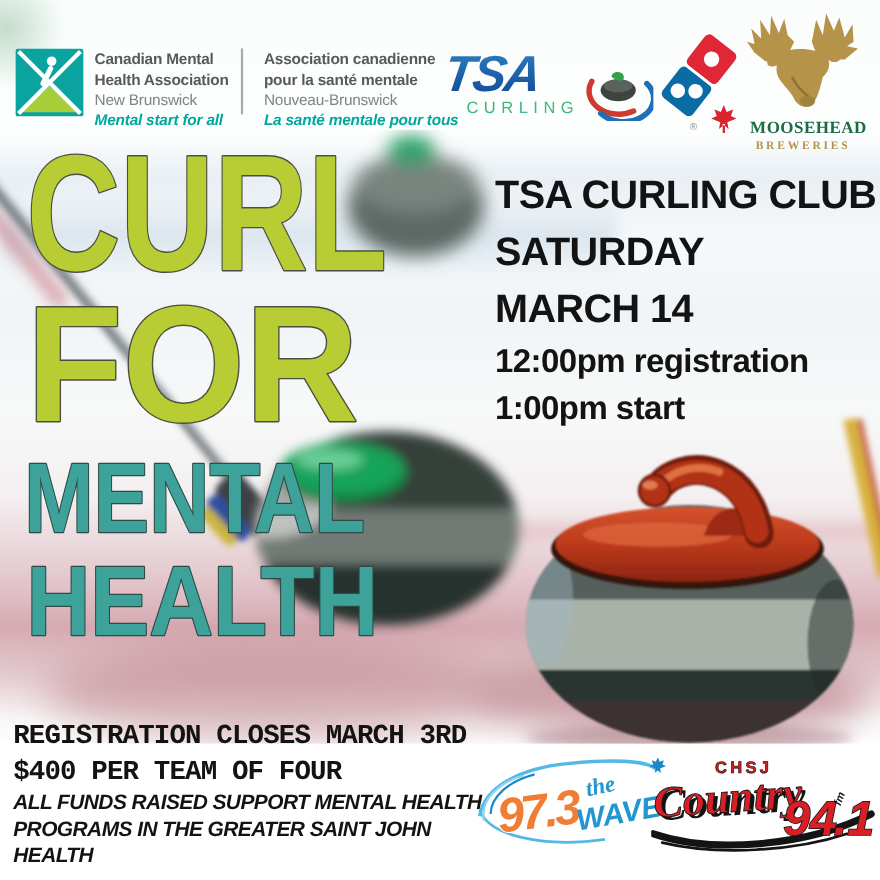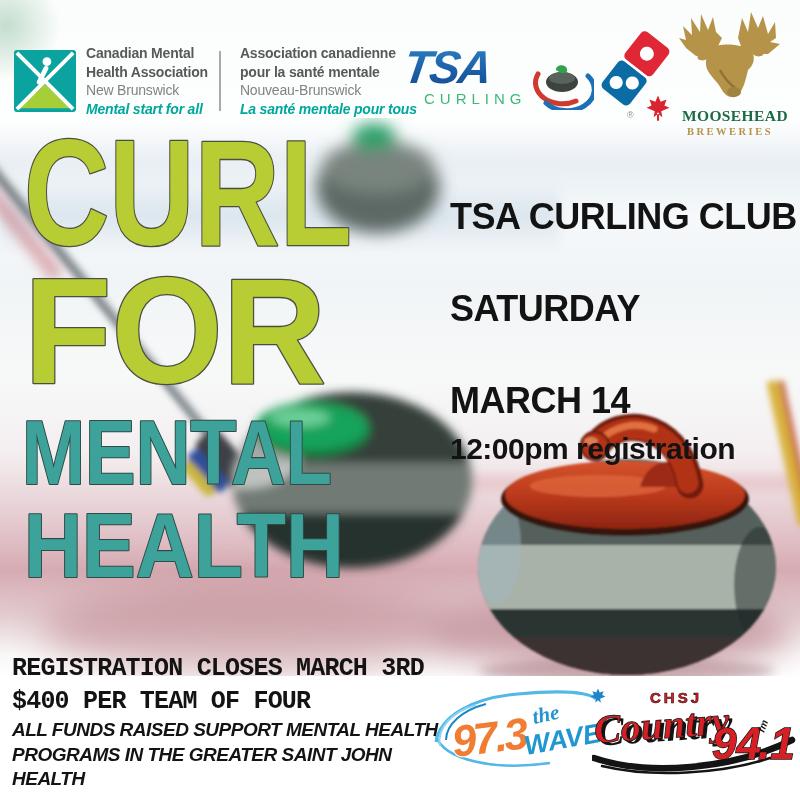--- a/index.html
+++ b/index.html
@@ -7,21 +7,21 @@
   .poster { position:relative; width:800px; height:800px; background:#ffffff; overflow:hidden; }
 
   
   .header {
     position:absolute; left:0; top:0; width:800px; height:118px;
     background:
       radial-gradient(circle at 6px 26px, rgba(150,195,165,.55), rgba(150,195,165,0) 55px),
       linear-gradient(180deg,#fbfdfd,#fdfefe);
     z-index:5;
   }
-  .cmha { position:absolute; left:14px; top:44px; display:flex; align-items:center; }
+  .cmha { position:absolute; left:14px; top:44px; display:flex; align-items:flex-start; }
   .cmha-icon { width:62px; height:62px; display:block; }
   .cmha-col { margin-left:10px; font-size:14px; line-height:18.5px; color:#58595b; font-weight:bold; white-space:nowrap; letter-spacing:-0.2px;}
   .cmha-col .plain { font-weight:normal; color:#808285; }
   .cmha-col .tag { color:#00a79d; font-style:italic; font-weight:bold; }
   .cmha-div { width:2px; height:60px; background:#a7a9ac; margin:0 9px 0 11px; }
 
   .tsa { position:absolute; left:404px; top:40px; width:190px; height:70px; }
   .tsa-word {
     font-size:46px; font-weight:bold; font-style:italic; letter-spacing:-2px;
     color:#1d5fa8; transform:skewX(-8deg); display:inline-block;
@@ -49,21 +49,21 @@
     background:linear-gradient(180deg, rgba(196,212,226,0) 0%, rgba(196,212,226,.55) 45%, rgba(196,212,226,0) 100%);
     filter:blur(6px); }
   .pink-blob1 { position:absolute; left:40px; top:470px; width:420px; height:90px; border-radius:50%;
     background:rgba(178,110,120,.45); filter:blur(18px); }
   .pink-blob2 { position:absolute; left:430px; top:480px; width:360px; height:80px; border-radius:50%;
     background:rgba(170,100,112,.5); filter:blur(16px); }
   .photo svg.art { position:absolute; left:0; top:0; }
   .headline-svg { position:absolute; left:0; top:0; z-index:3; }
 
   .event { position:absolute; left:450px; top:36px; z-index:4; color:#131313; font-weight:bold; letter-spacing:-0.5px; white-space:nowrap; }
-  .event .big { font-size:36px; line-height:52px;margin-top:40px; }
+  .event .big { font-size:36px; line-height:52px; }
   .event .small { font-size:30px; line-height:43px; }
 
   
   .footer-band { position:absolute; left:0; top:676px; width:800px; height:124px; background:#ffffff; z-index:2; }
   .footer-text { position:absolute; left:12px; top:653px; z-index:6; color:#131313; font-weight:bold; white-space:nowrap; }
   .f-big { font-size:25px; line-height:32.5px; letter-spacing:-0.8px;font-family:Liberation Mono, monospace; }
   .f-small { font-size:19px; line-height:24.5px; letter-spacing:-0.5px;font-style:italic; }
   .wave { position:absolute; left:430px; top:684px; z-index:6; }
   .country { position:absolute; left:592px; top:686px; z-index:6; }
 
@@ -243,20 +243,21 @@
         <text x="22" y="369" font-size="90" textLength="310" lengthAdjust="spacingAndGlyphs" fill="#3da39a" stroke="#2f4a47" stroke-width="2.2">MENTAL</text>
         <text x="24" y="462" font-size="90" textLength="320" lengthAdjust="spacingAndGlyphs" fill="#3da39a" stroke="#2f4a47" stroke-width="2.2">HEALTH</text>
       </g>
     </svg>
 
     <div class="event">
       <div class="big">TSA CURLING CLUB</div>
       <div class="big">SATURDAY</div>
       <div class="big">MARCH 14</div>
       <div class="small">12:00pm registration</div>
+      <div class="small">1:00pm start</div>
     </div>
   </div>
 
   <div class="footer-band"></div>
 
   <div class="footer-text">
     <div class="f-big">REGISTRATION CLOSES MARCH 3RD</div>
     <div class="f-big">$400 PER TEAM OF FOUR</div>
     <div class="f-small">ALL FUNDS RAISED SUPPORT MENTAL HEALTH</div>
     <div class="f-small">PROGRAMS IN THE GREATER SAINT JOHN</div>

